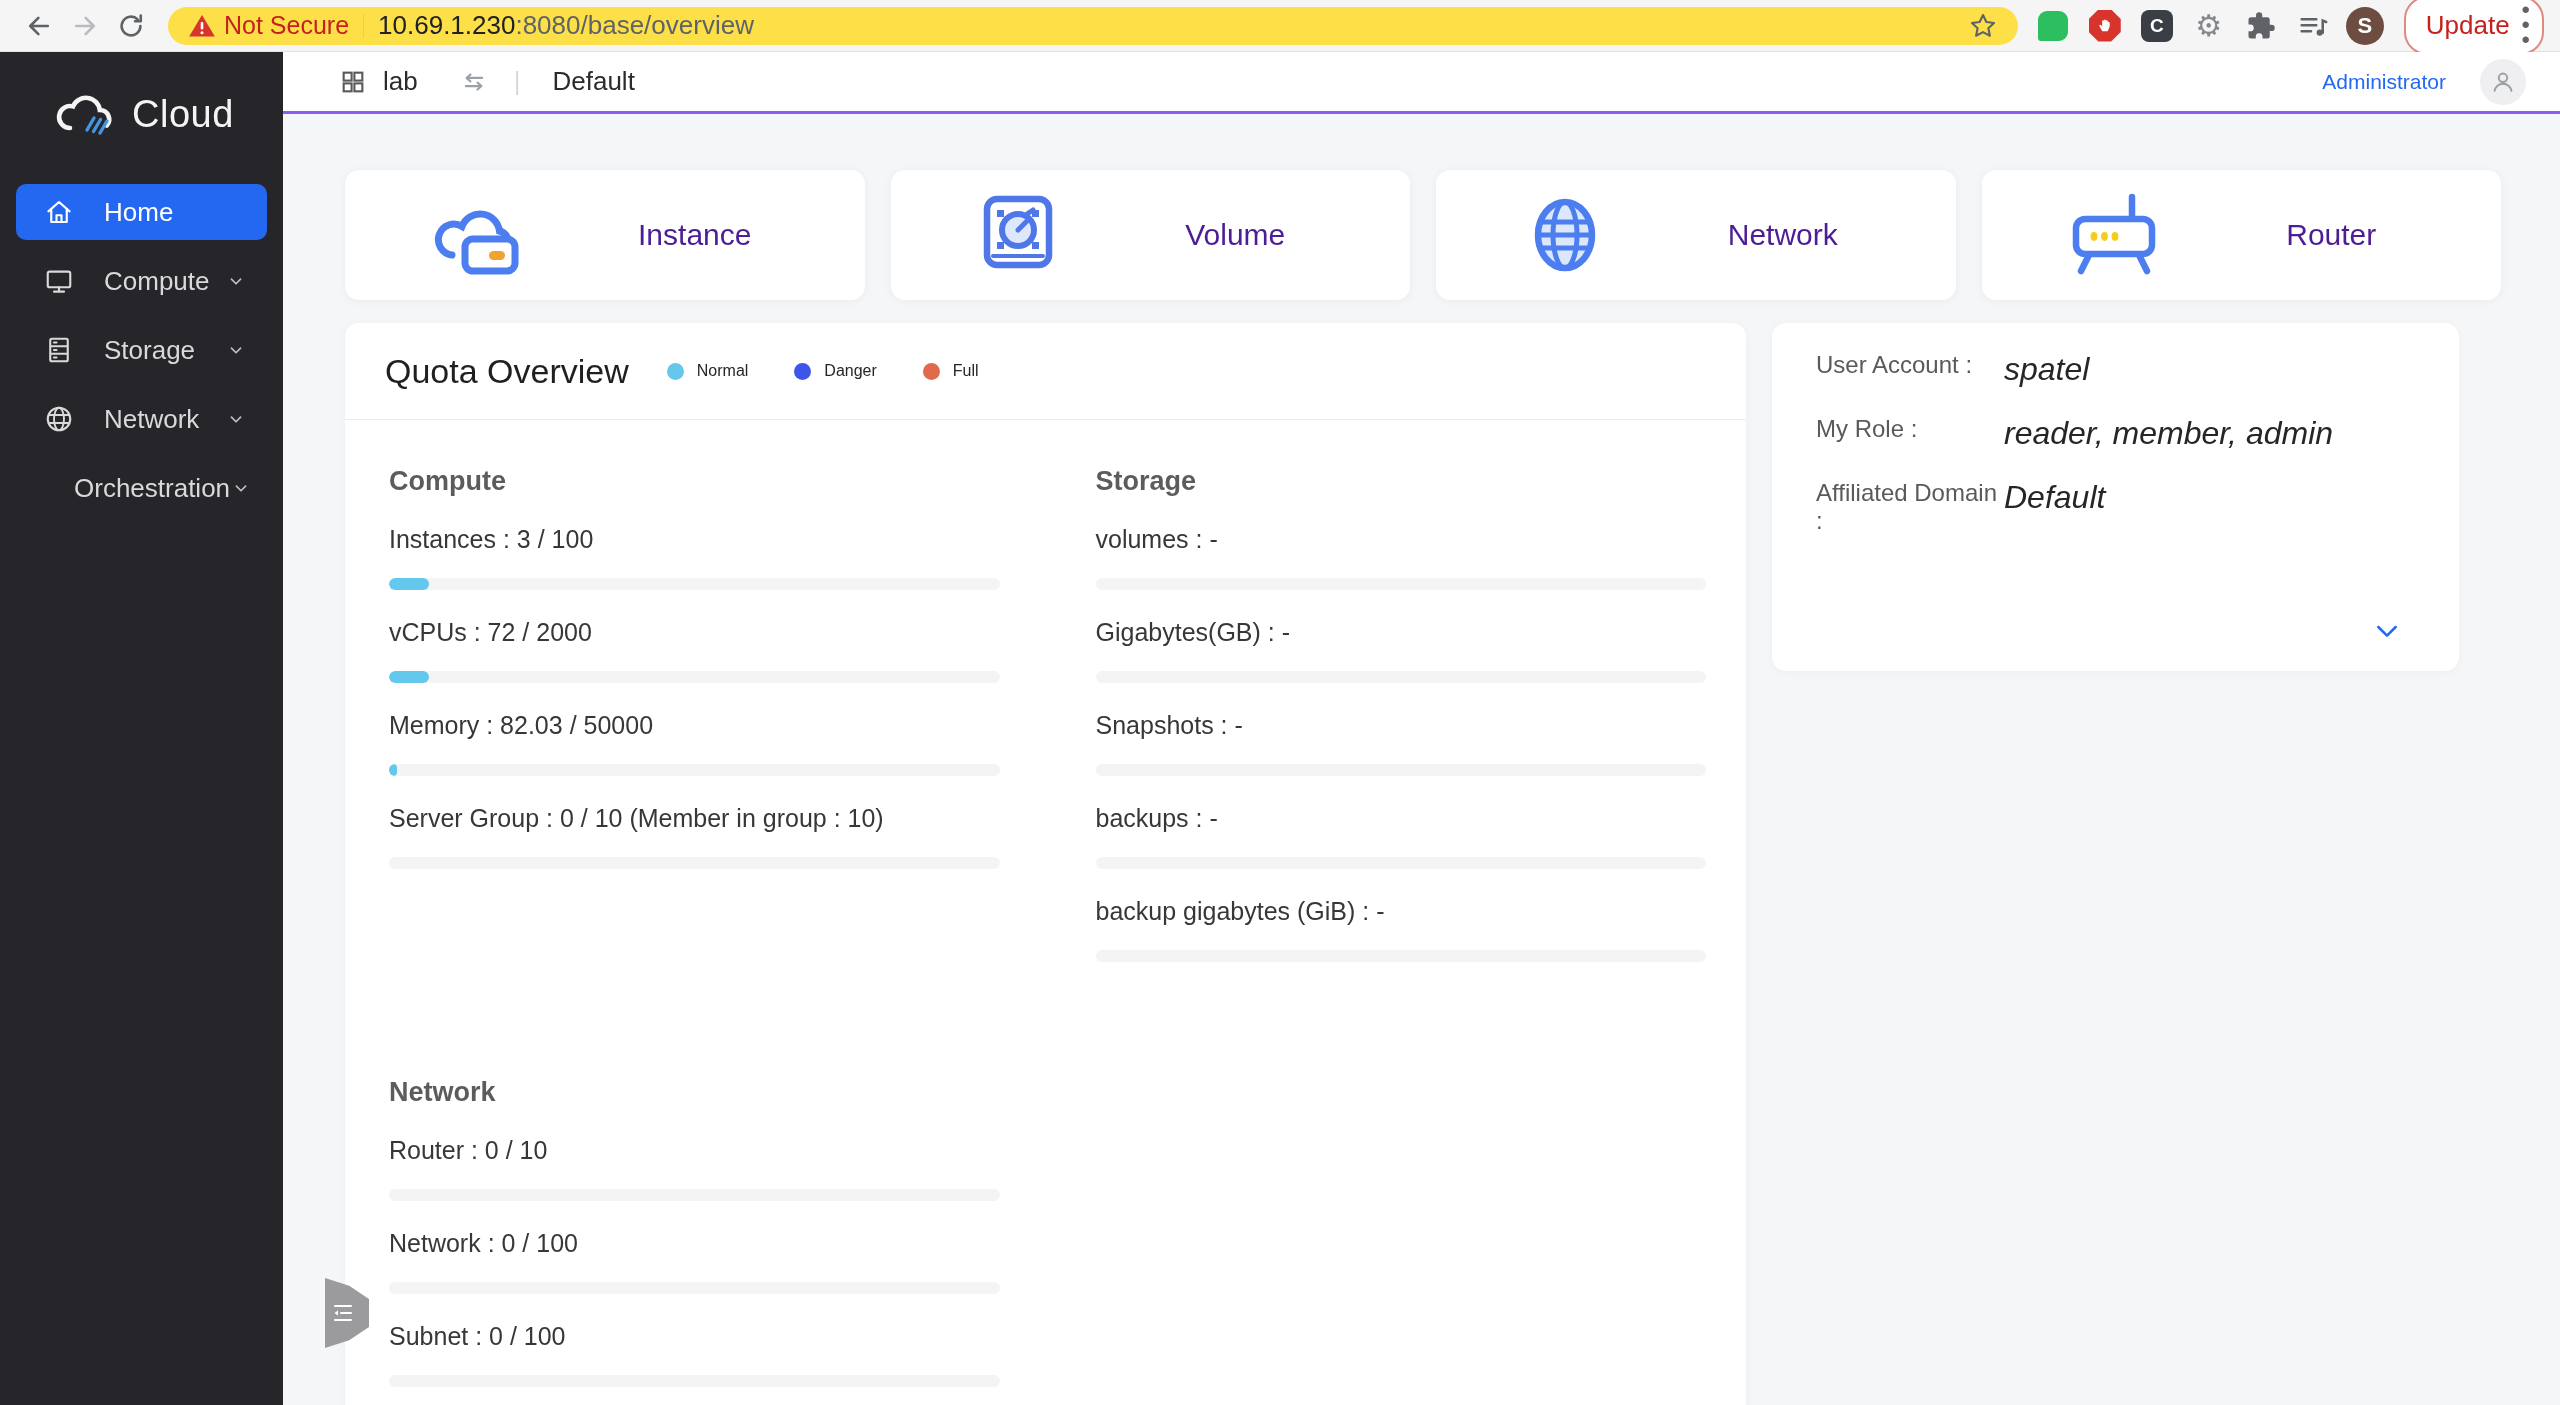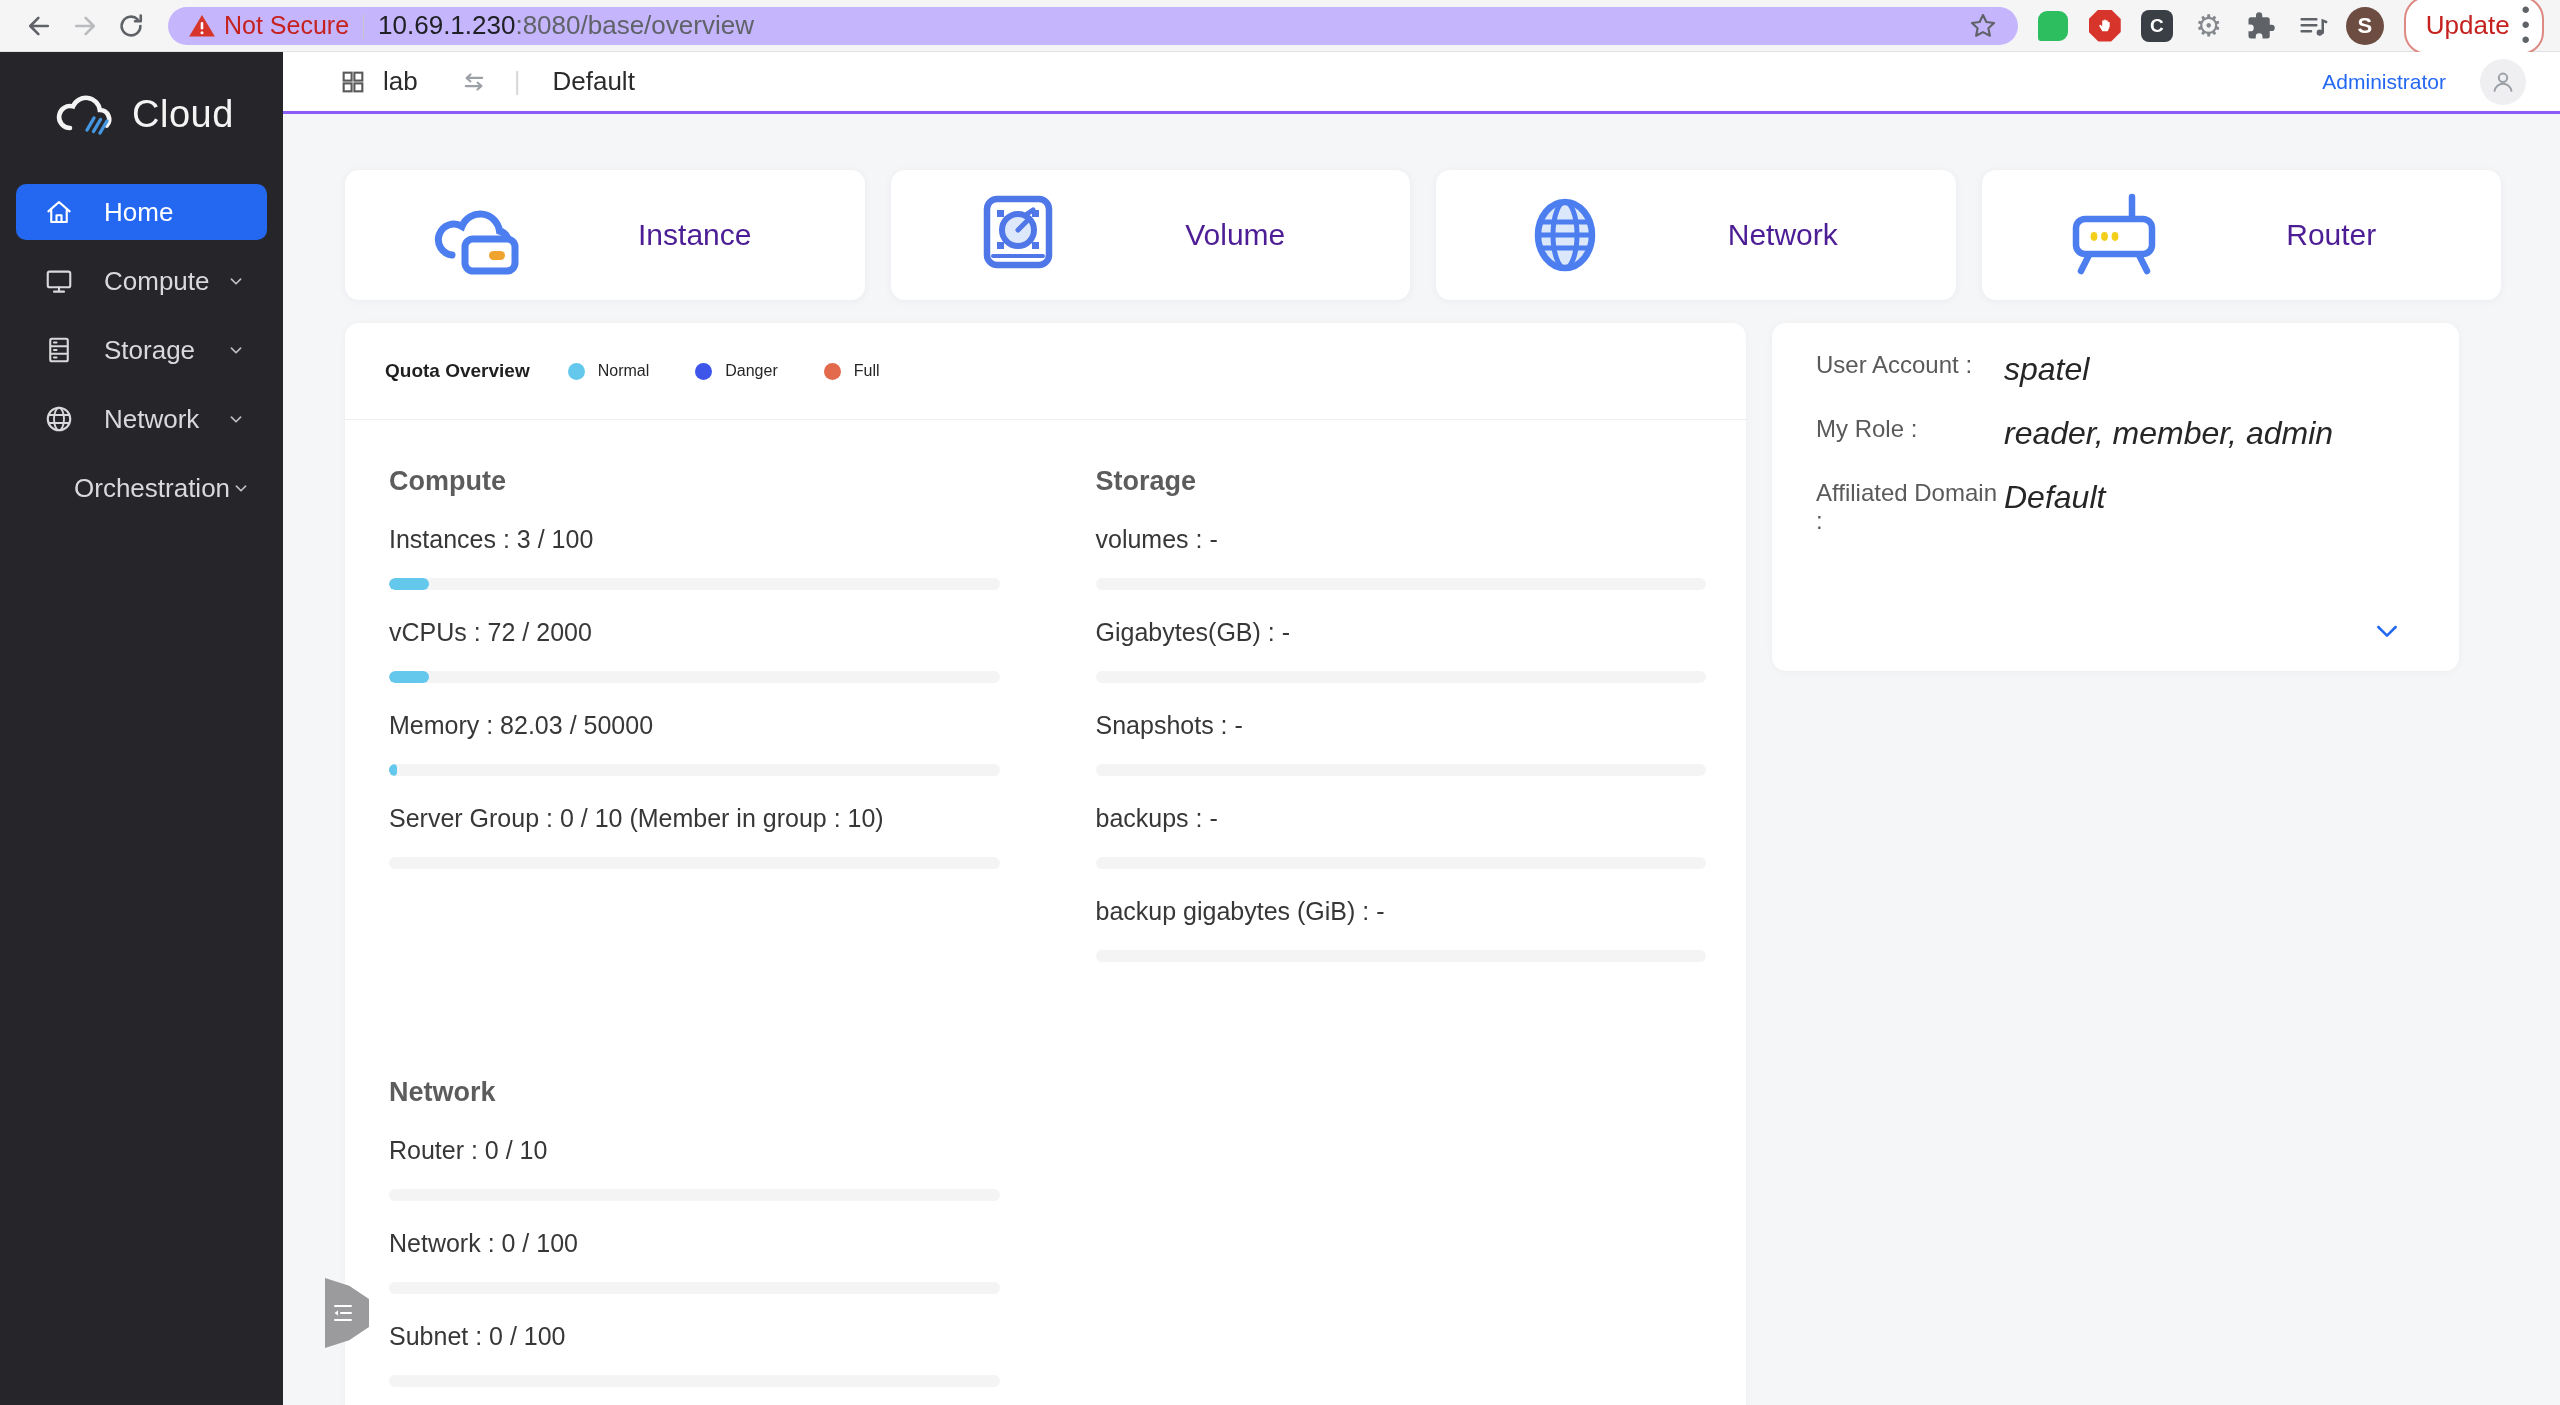--- a/index.html
+++ b/index.html
@@ -4,21 +4,21 @@
 <style>
   * { margin:0; padding:0; box-sizing:border-box; }
   html,body { width:2560px; height:1405px; overflow:hidden; background:#fff;
               font-family:"Liberation Sans", sans-serif; }
 
   
   .browser-bar { height:52px; background:#f5f5f6; border-bottom:1px solid #dfe1e4;
                  display:flex; align-items:center; padding:0 16px; }
   .nav-btn { width:46px; height:46px; display:flex; align-items:center; justify-content:center;
              border-radius:50%; flex-shrink:0; }
-  .omnibox { flex:1; height:38px; background:#c4b5fd; border-radius:19px; margin:0 14px;
+  .omnibox { flex:1; height:38px; background:#fde047; border-radius:19px; margin:0 14px;
              display:flex; align-items:center; padding:0 20px; min-width:0; }
   .warn-label { color:#c5221f; font-size:25px; margin:0 10px 0 8px; white-space:nowrap; }
   .omni-sep { width:1px; height:24px; background:#c6c8cb; margin:0 14px 0 4px; }
   .url-host { color:#202124; font-size:26px; }
   .url-rest { color:#5f6368; font-size:26px; }
   .omni-spacer { flex:1; }
   .ext-row { display:flex; align-items:center; gap:10px; flex-shrink:0; }
   .ext-btn { width:42px; height:42px; display:flex; align-items:center; justify-content:center; }
   .ev-icon { width:30px; height:30px; background:#2dbe60; border-radius:9px 9px 9px 3px; }
   .ab-icon { width:32px; height:32px; background:#d7342c; color:#fff;
@@ -71,21 +71,21 @@
           box-shadow:0 1px 8px rgba(30,40,60,.05); display:flex; align-items:center; cursor:pointer; }
   .card-icon { margin-left:84px; display:flex; flex-shrink:0; }
   .card-label { flex:1; text-align:center; font-size:30px; color:#4c1d95; }
 
   
   .panels { display:flex; gap:26px; margin-top:23px; align-items:flex-start; }
   .quota-panel { width:1401px; background:#fff; border-radius:14px; min-height:1260px;
                  box-shadow:0 1px 8px rgba(30,40,60,.04); }
   .quota-header { height:97px; display:flex; align-items:center; padding:0 40px;
                   border-bottom:1px solid #ededed; }
-  .quota-title { font-size:19px; font-weight:bold; color:#1f1f1f; }
+  .quota-title { font-size:34px; font-weight:normal; color:#1f1f1f; }
   .legend { display:flex; align-items:center; margin-left:38px; gap:46px; }
   .legend-item { display:flex; align-items:center; gap:13px; }
   .legend-dot { width:17px; height:17px; border-radius:50%; }
   .legend-label { font-size:16px; color:#262626; }
   .quota-body { display:flex; padding:38px 40px 0 44px; gap:96px; }
   .qcol { width:613px; }
   .qsection-title { font-size:27px; font-weight:bold; color:#5c5c5c; margin-top:8px; }
   .qitem { margin-top:28px; }
   .qlabel { font-size:25px; color:#373737; margin-bottom:24px; }
   .qtrack { height:12px; border-radius:6px; background:#f4f4f5; overflow:hidden; }

